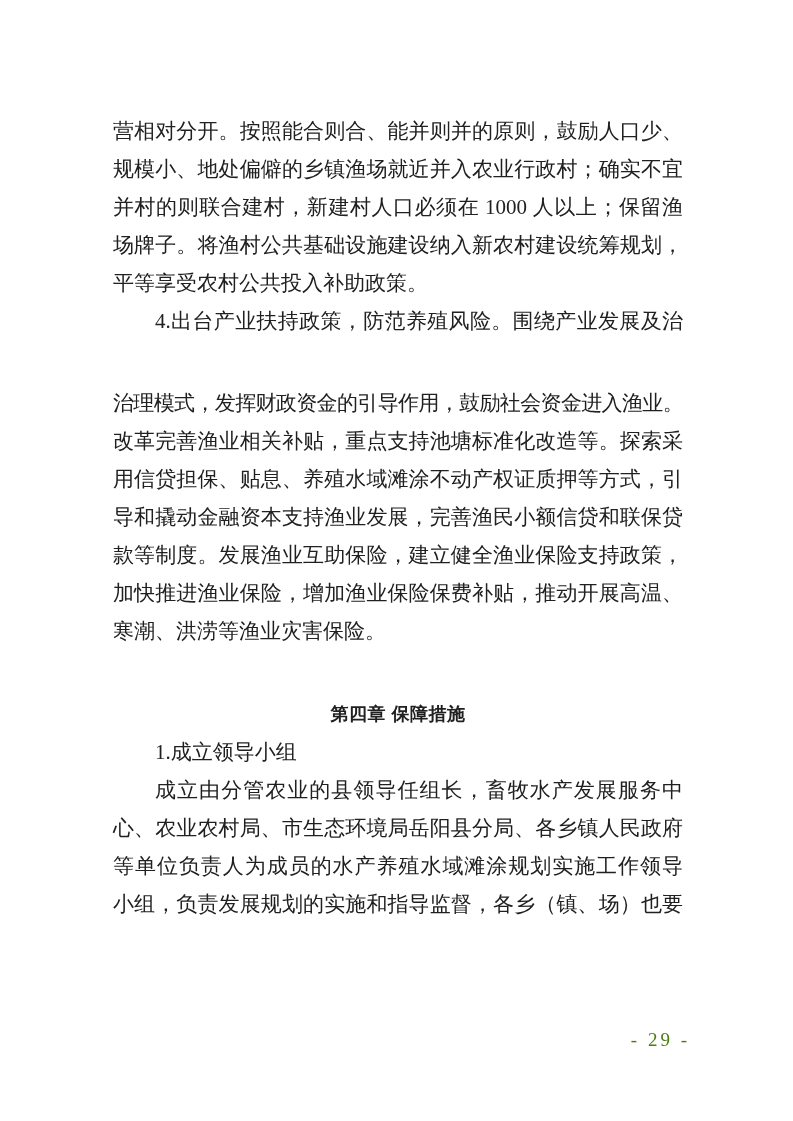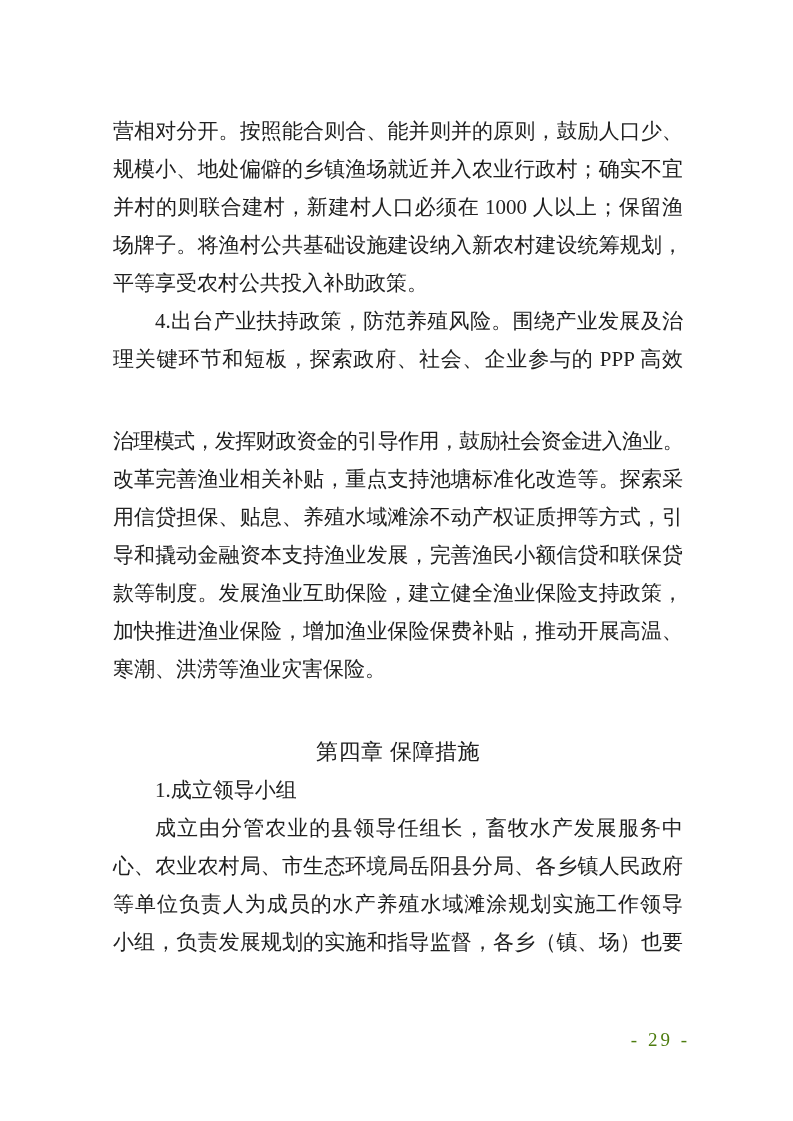--- a/index.html
+++ b/index.html
@@ -29,22 +29,22 @@
     overflow: visible;
   }
   .line.s {            
     text-align: center;
     text-align-last: left;
   }
   .line.ind { text-indent: 42px; }   
   .line.tight { letter-spacing: -0.7px; margin-top: 44px; } 
   .heading {
     font-family: "Liberation Sans", sans-serif;
-    font-weight: 400;
-    font-size: 22px;
+    font-weight: 700;
+    font-size: 18px;
     line-height: 38px;
     text-align: center;
     text-align-last: center;
     letter-spacing: 0.5px;
   }
   .heading.chapter { margin-top: 45px; }
   .heading.section { margin-top: 40px; }
   .page-number {
     position: absolute;
     top: 1028px;
@@ -65,21 +65,20 @@
     <div>
       <div class="line">营相对分开。按照能合则合、能并则并的原则，鼓励人口少、</div>
       <div class="line">规模小、地处偏僻的乡镇渔场就近并入农业行政村；确实不宜</div>
       <div class="line">并村的则联合建村，新建村人口必须在 1000 人以上；保留渔</div>
       <div class="line">场牌子。将渔村公共基础设施建设纳入新农村建设统筹规划，</div>
       <div class="line s">平等享受农村公共投入补助政策。</div>
     </div>
 
     <div>
       <div class="line ind">4.出台产业扶持政策，防范养殖风险。围绕产业发展及治</div>
-      <div class="line">理关键环节和短板，探索政府、社会、企业参与的 PPP 高效</div>
       <div class="line tight">治理模式，发挥财政资金的引导作用，鼓励社会资金进入渔业。</div>
       <div class="line">改革完善渔业相关补贴，重点支持池塘标准化改造等。探索采</div>
       <div class="line">用信贷担保、贴息、养殖水域滩涂不动产权证质押等方式，引</div>
       <div class="line">导和撬动金融资本支持渔业发展，完善渔民小额信贷和联保贷</div>
       <div class="line">款等制度。发展渔业互助保险，建立健全渔业保险支持政策，</div>
       <div class="line">加快推进渔业保险，增加渔业保险保费补贴，推动开展高温、</div>
       <div class="line s">寒潮、洪涝等渔业灾害保险。</div>
     </div>
 
     <div class="heading chapter">第四章 保障措施</div>

